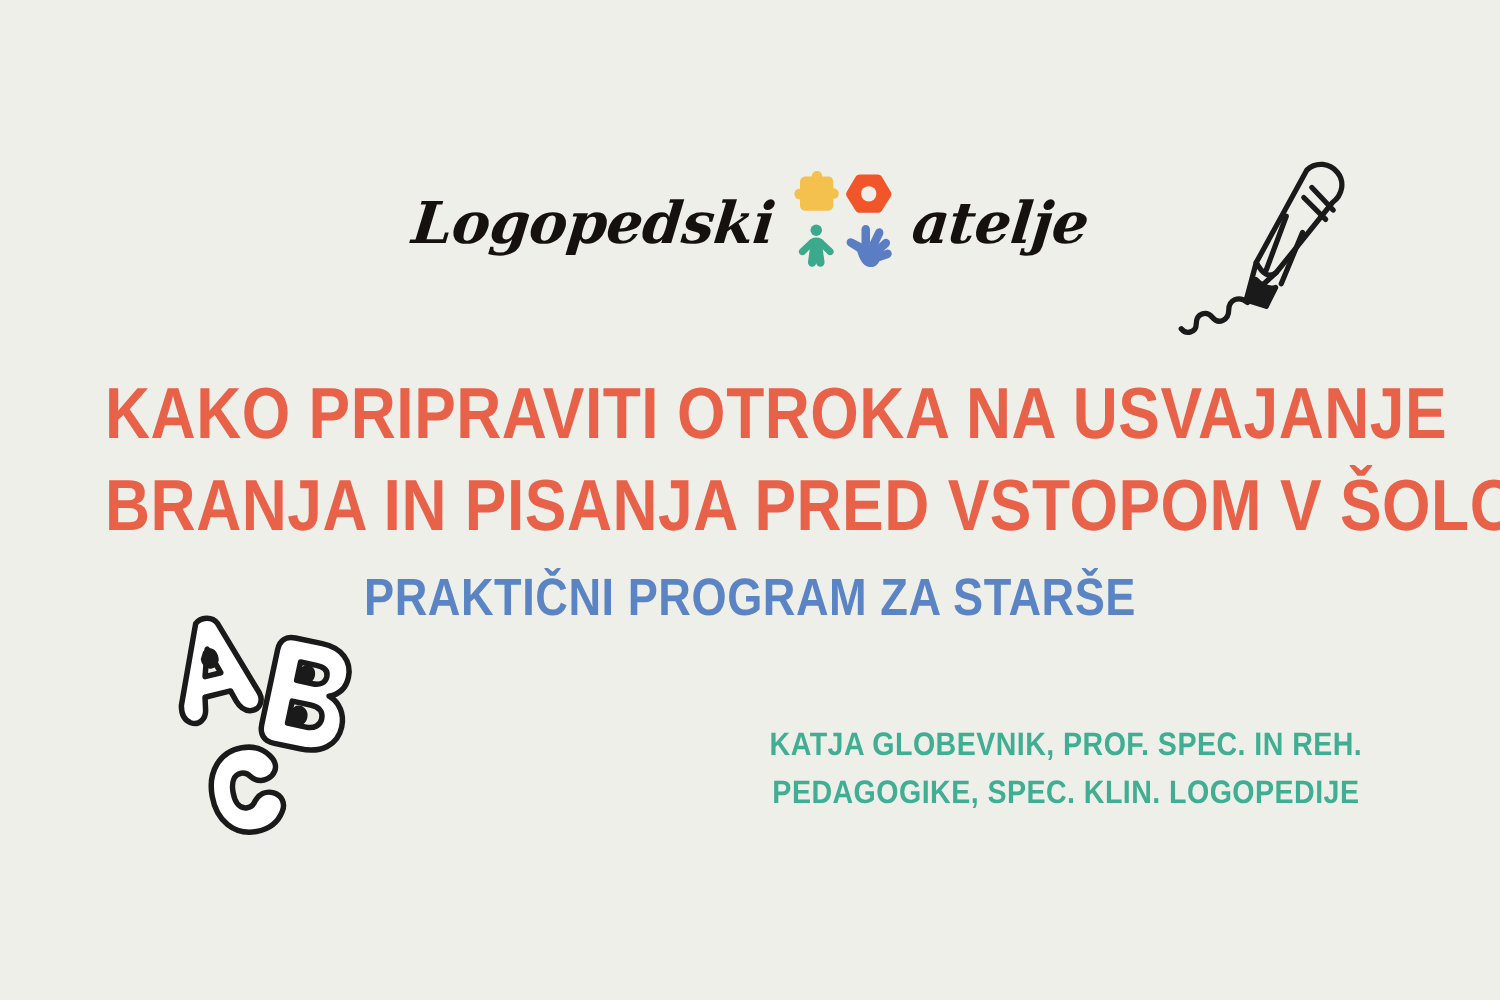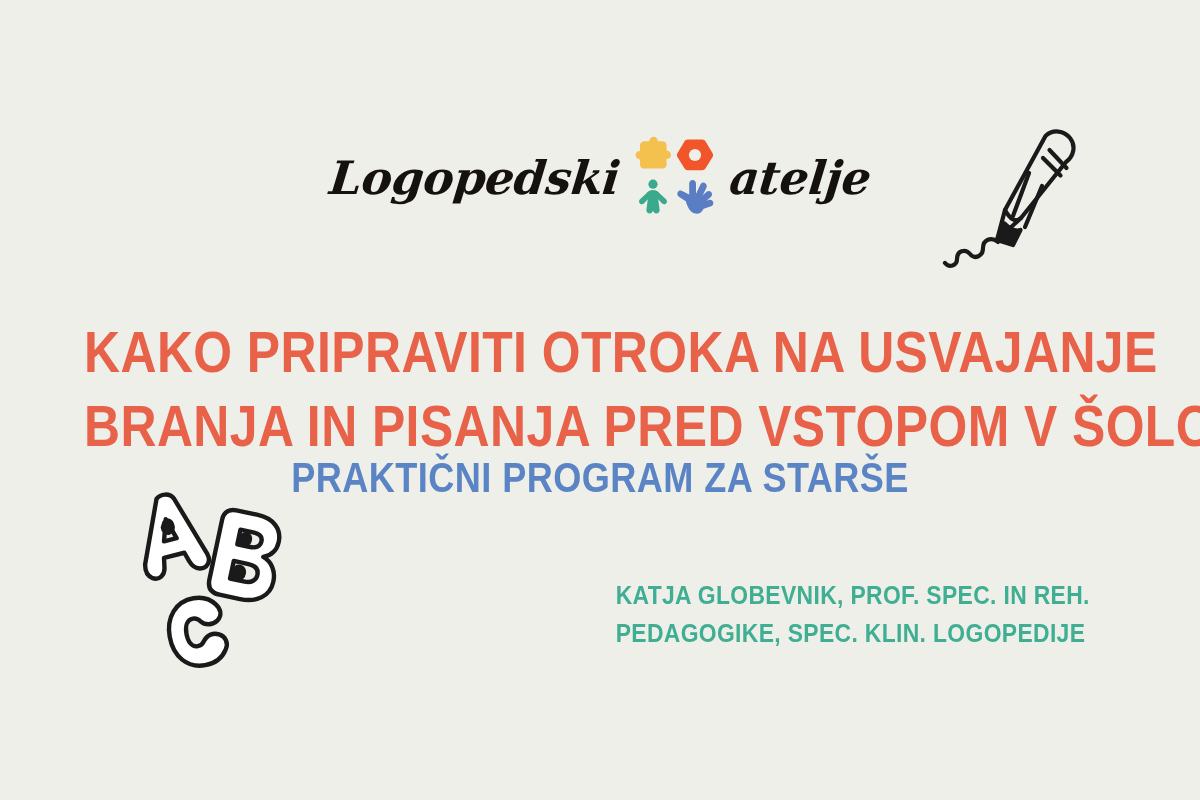--- a/index.html
+++ b/index.html
@@ -58,21 +58,21 @@
     align-items: center;
     justify-items: center;
   }
   #logo-marks svg { display: block; }
 
   
   #headline {
     position: absolute;
     left: 0;
     right: 0;
-    top: 295px;
+    top: 274px;
     text-align: left;
     margin-top: 20px;
   }
   .headline-line {
     display: block;
     font-family: "Liberation Sans Narrow", "Liberation Sans", sans-serif;
     font-weight: 700;
     font-size: 58px;
     line-height: 74px;
     letter-spacing: 0.5px;
@@ -96,21 +96,21 @@
     color: #5b84c4;
     transform: scaleX(0.86);
     white-space: nowrap;
   }
 
   
   #author-credit {
     position: absolute;
     right: 110px;
     top: 576px;
-    text-align: left;
+    text-align: center;
   }
   .credit-line {
     display: block;
     font-family: "Liberation Sans Narrow", "Liberation Sans", sans-serif;
     font-weight: 700;
     font-size: 26px;
     line-height: 38px;
     letter-spacing: 0.4px;
     color: #3fae92;
     transform: scaleX(0.88);

